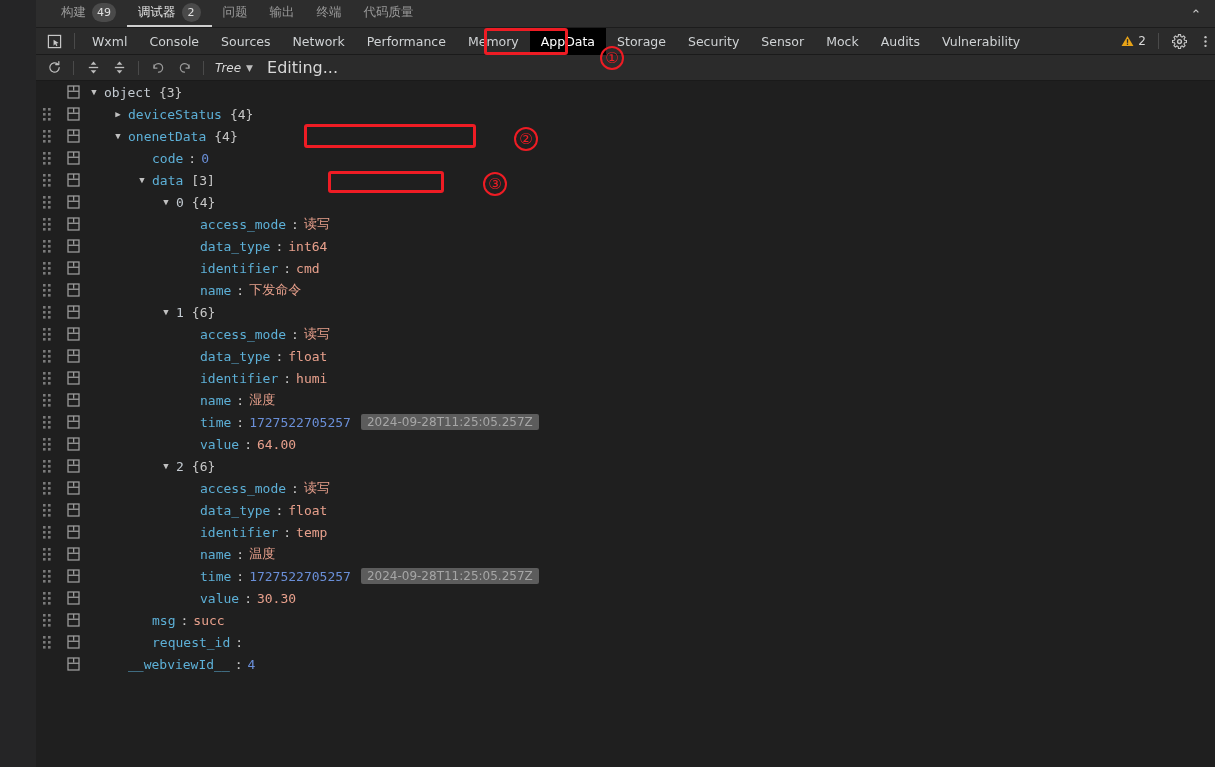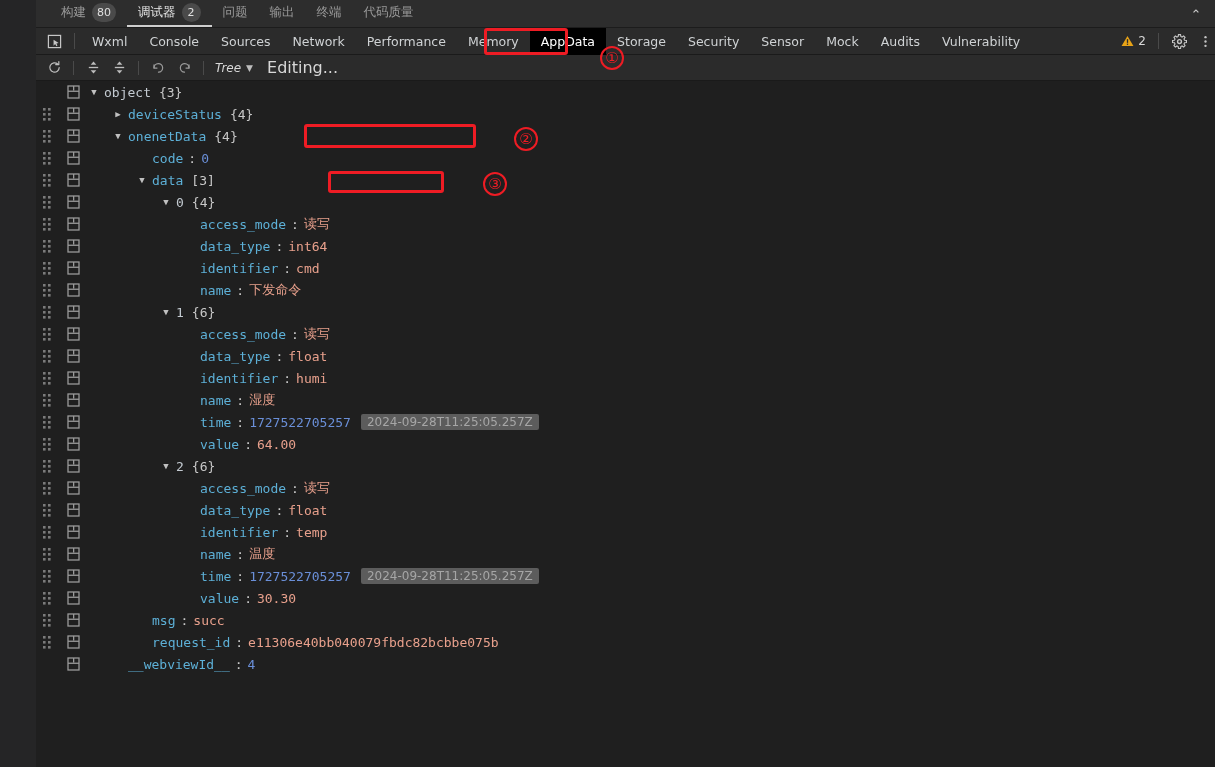--- a/index.html
+++ b/index.html
@@ -128,21 +128,21 @@
 </style>
 </head>
 <body>
 
 <div id="app">
 
   <div class="titlebar">
     <div class="tb-tabs" id="tbTabs">
         <div class="tb-tab">
           <span>构建</span>
-          <span class="tb-badge">80</span>
+          <span class="tb-badge">49</span>
         </div>
         <div class="tb-tab active">
           <span>调试器</span>
           <span class="tb-badge">2</span>
         </div>
         <div class="tb-tab">
           <span>问题</span>
         </div>
         <div class="tb-tab">
           <span>输出</span>
@@ -891,21 +891,20 @@
                 <svg width="13" height="14" viewBox="0 0 13 14">
                   <rect x="1" y="1" width="11" height="12" fill="none" stroke="#9a9a9a" stroke-width="1.3"></rect>
                   <rect x="1" y="5.6" width="11" height="1.3" fill="#9a9a9a"></rect>
                   <rect x="6" y="1" width="1.3" height="4.6" fill="#9a9a9a"></rect>
                 </svg>
               </div>
               <div class="row-content" style="padding-left: 48px;">
                 <span class="tri empty">&nbsp;</span>
                 <span class="k-key" style="margin-left: 4px;">request_id</span>
                 <span class="colon">:</span>
-                <span class="v-str">e11306e40bb040079fbdc82bcbbe075b</span>
               </div>
             </div>
             <div class="tree-row">
               <div class="gutter-drag"></div>
               <div class="gutter-card">
                 <svg width="13" height="14" viewBox="0 0 13 14">
                   <rect x="1" y="1" width="11" height="12" fill="none" stroke="#9a9a9a" stroke-width="1.3"></rect>
                   <rect x="1" y="5.6" width="11" height="1.3" fill="#9a9a9a"></rect>
                   <rect x="6" y="1" width="1.3" height="4.6" fill="#9a9a9a"></rect>
                 </svg>

